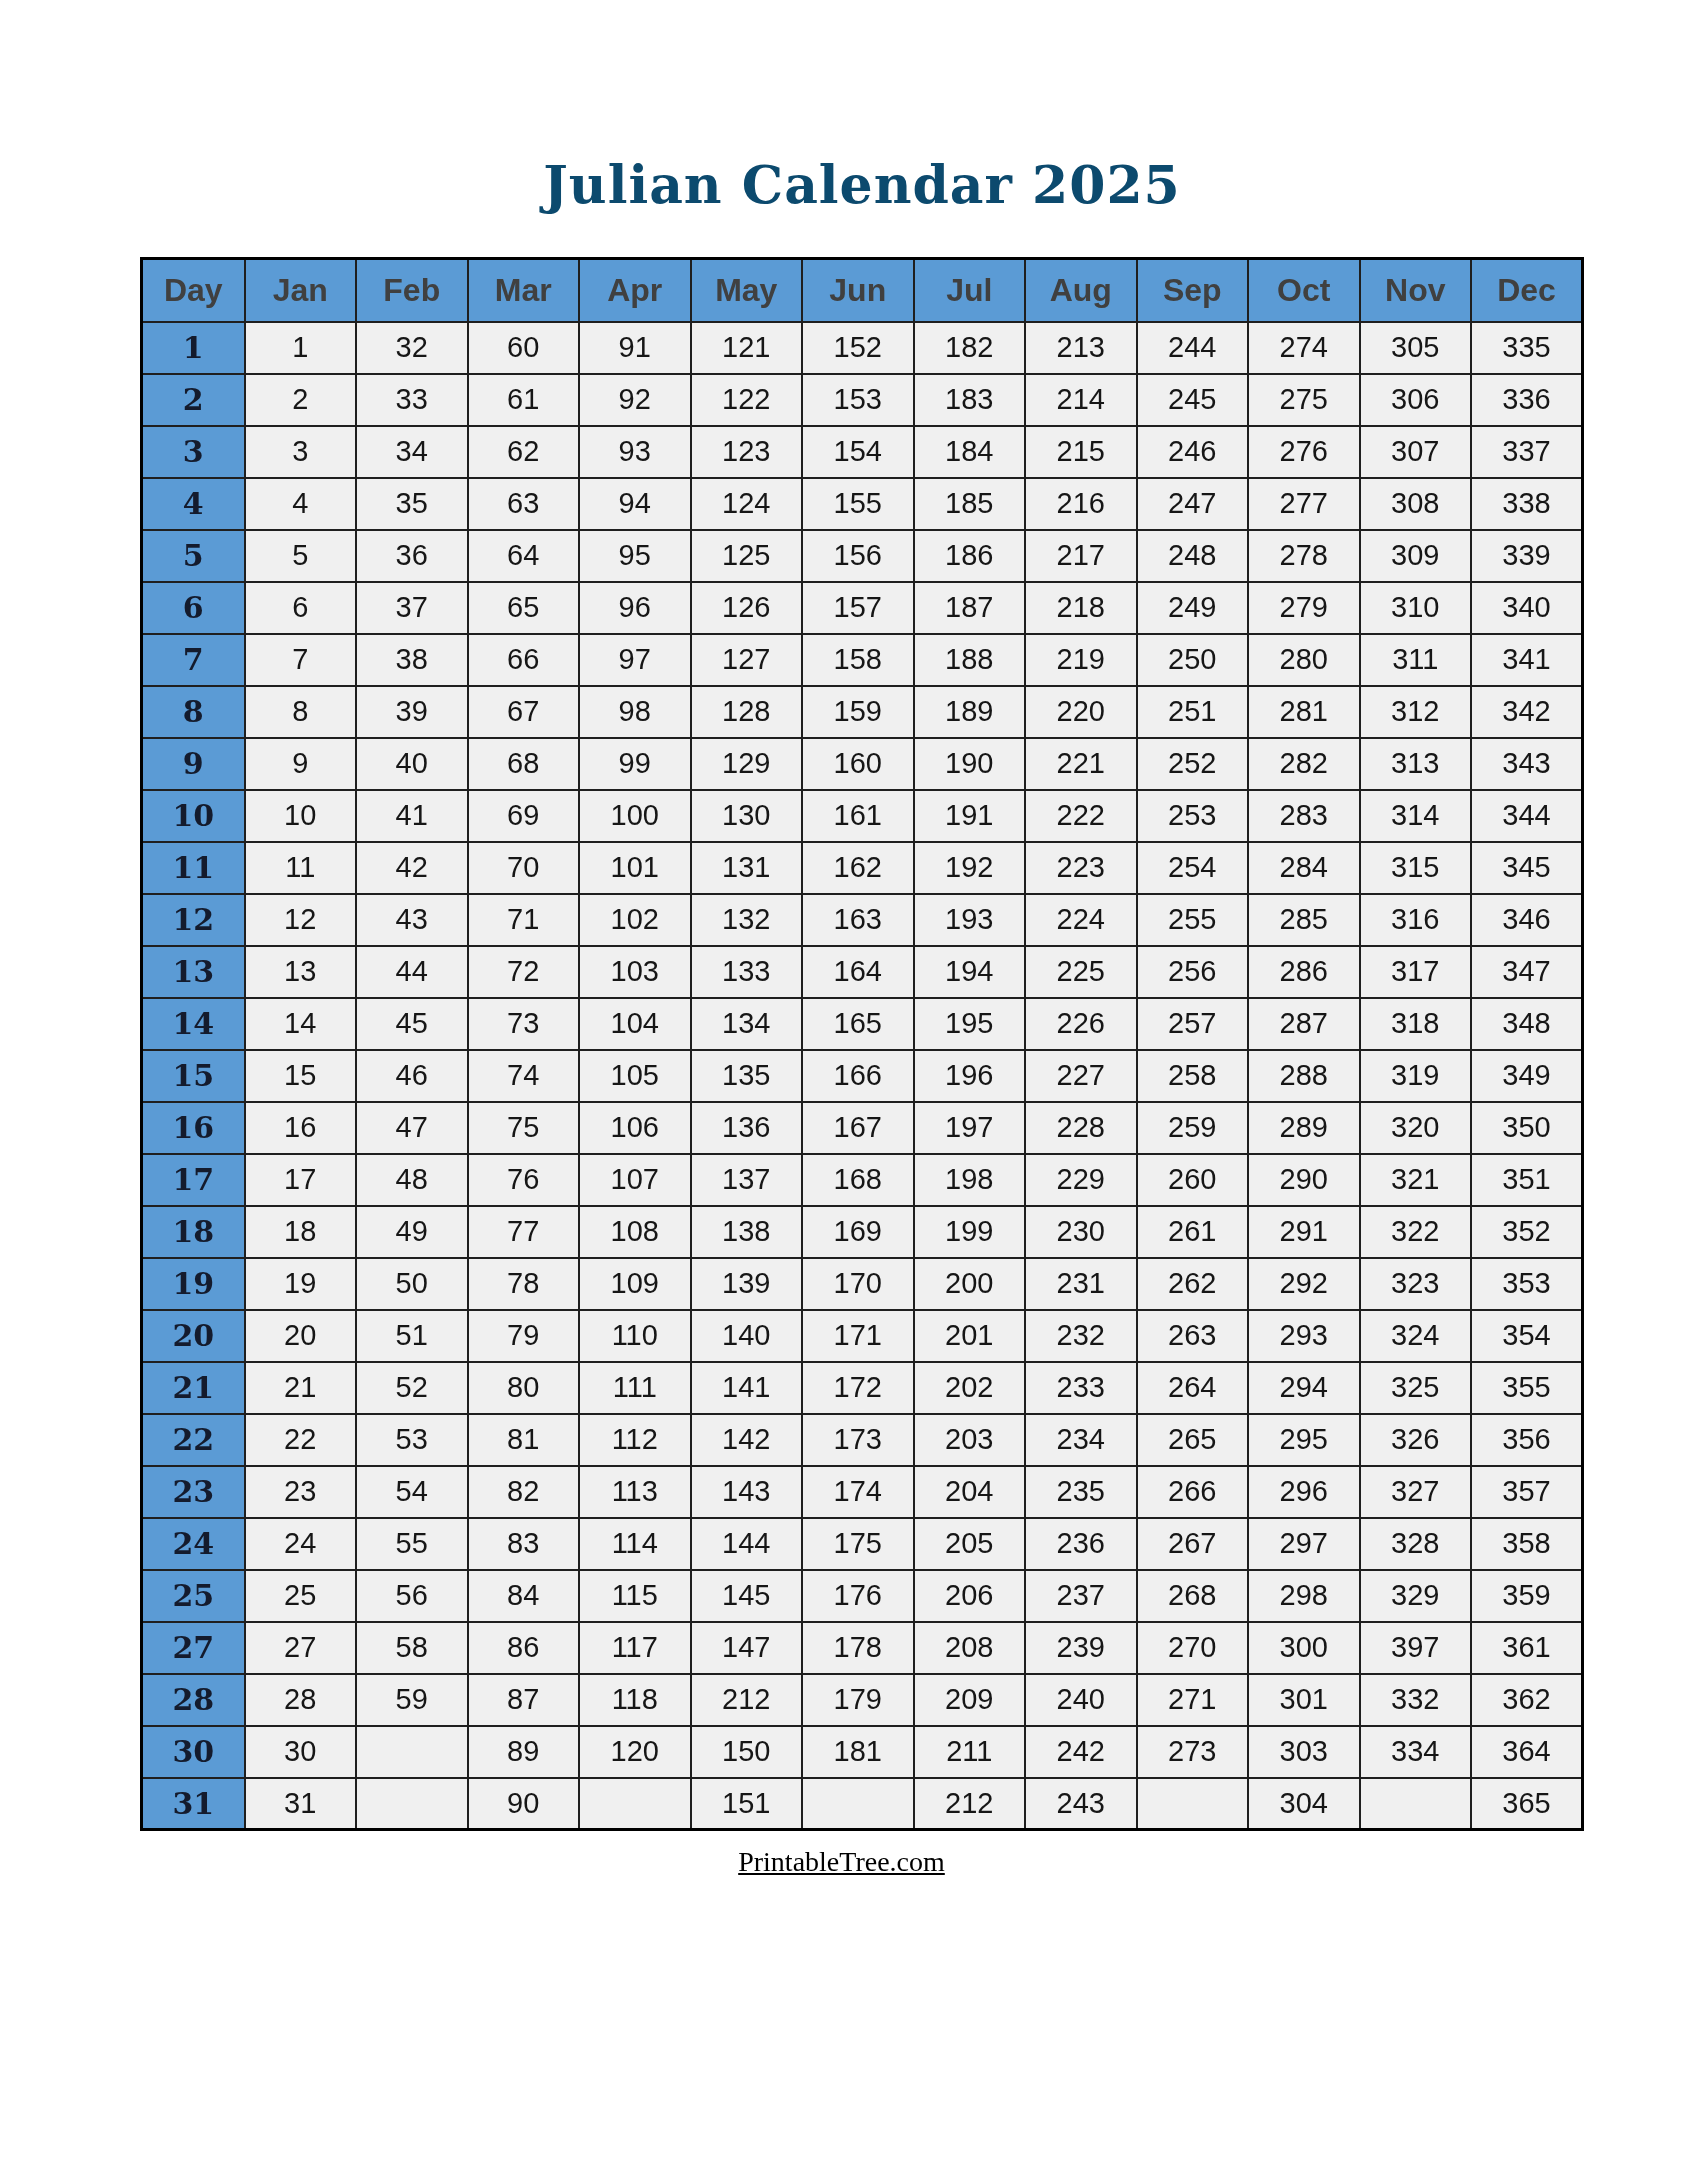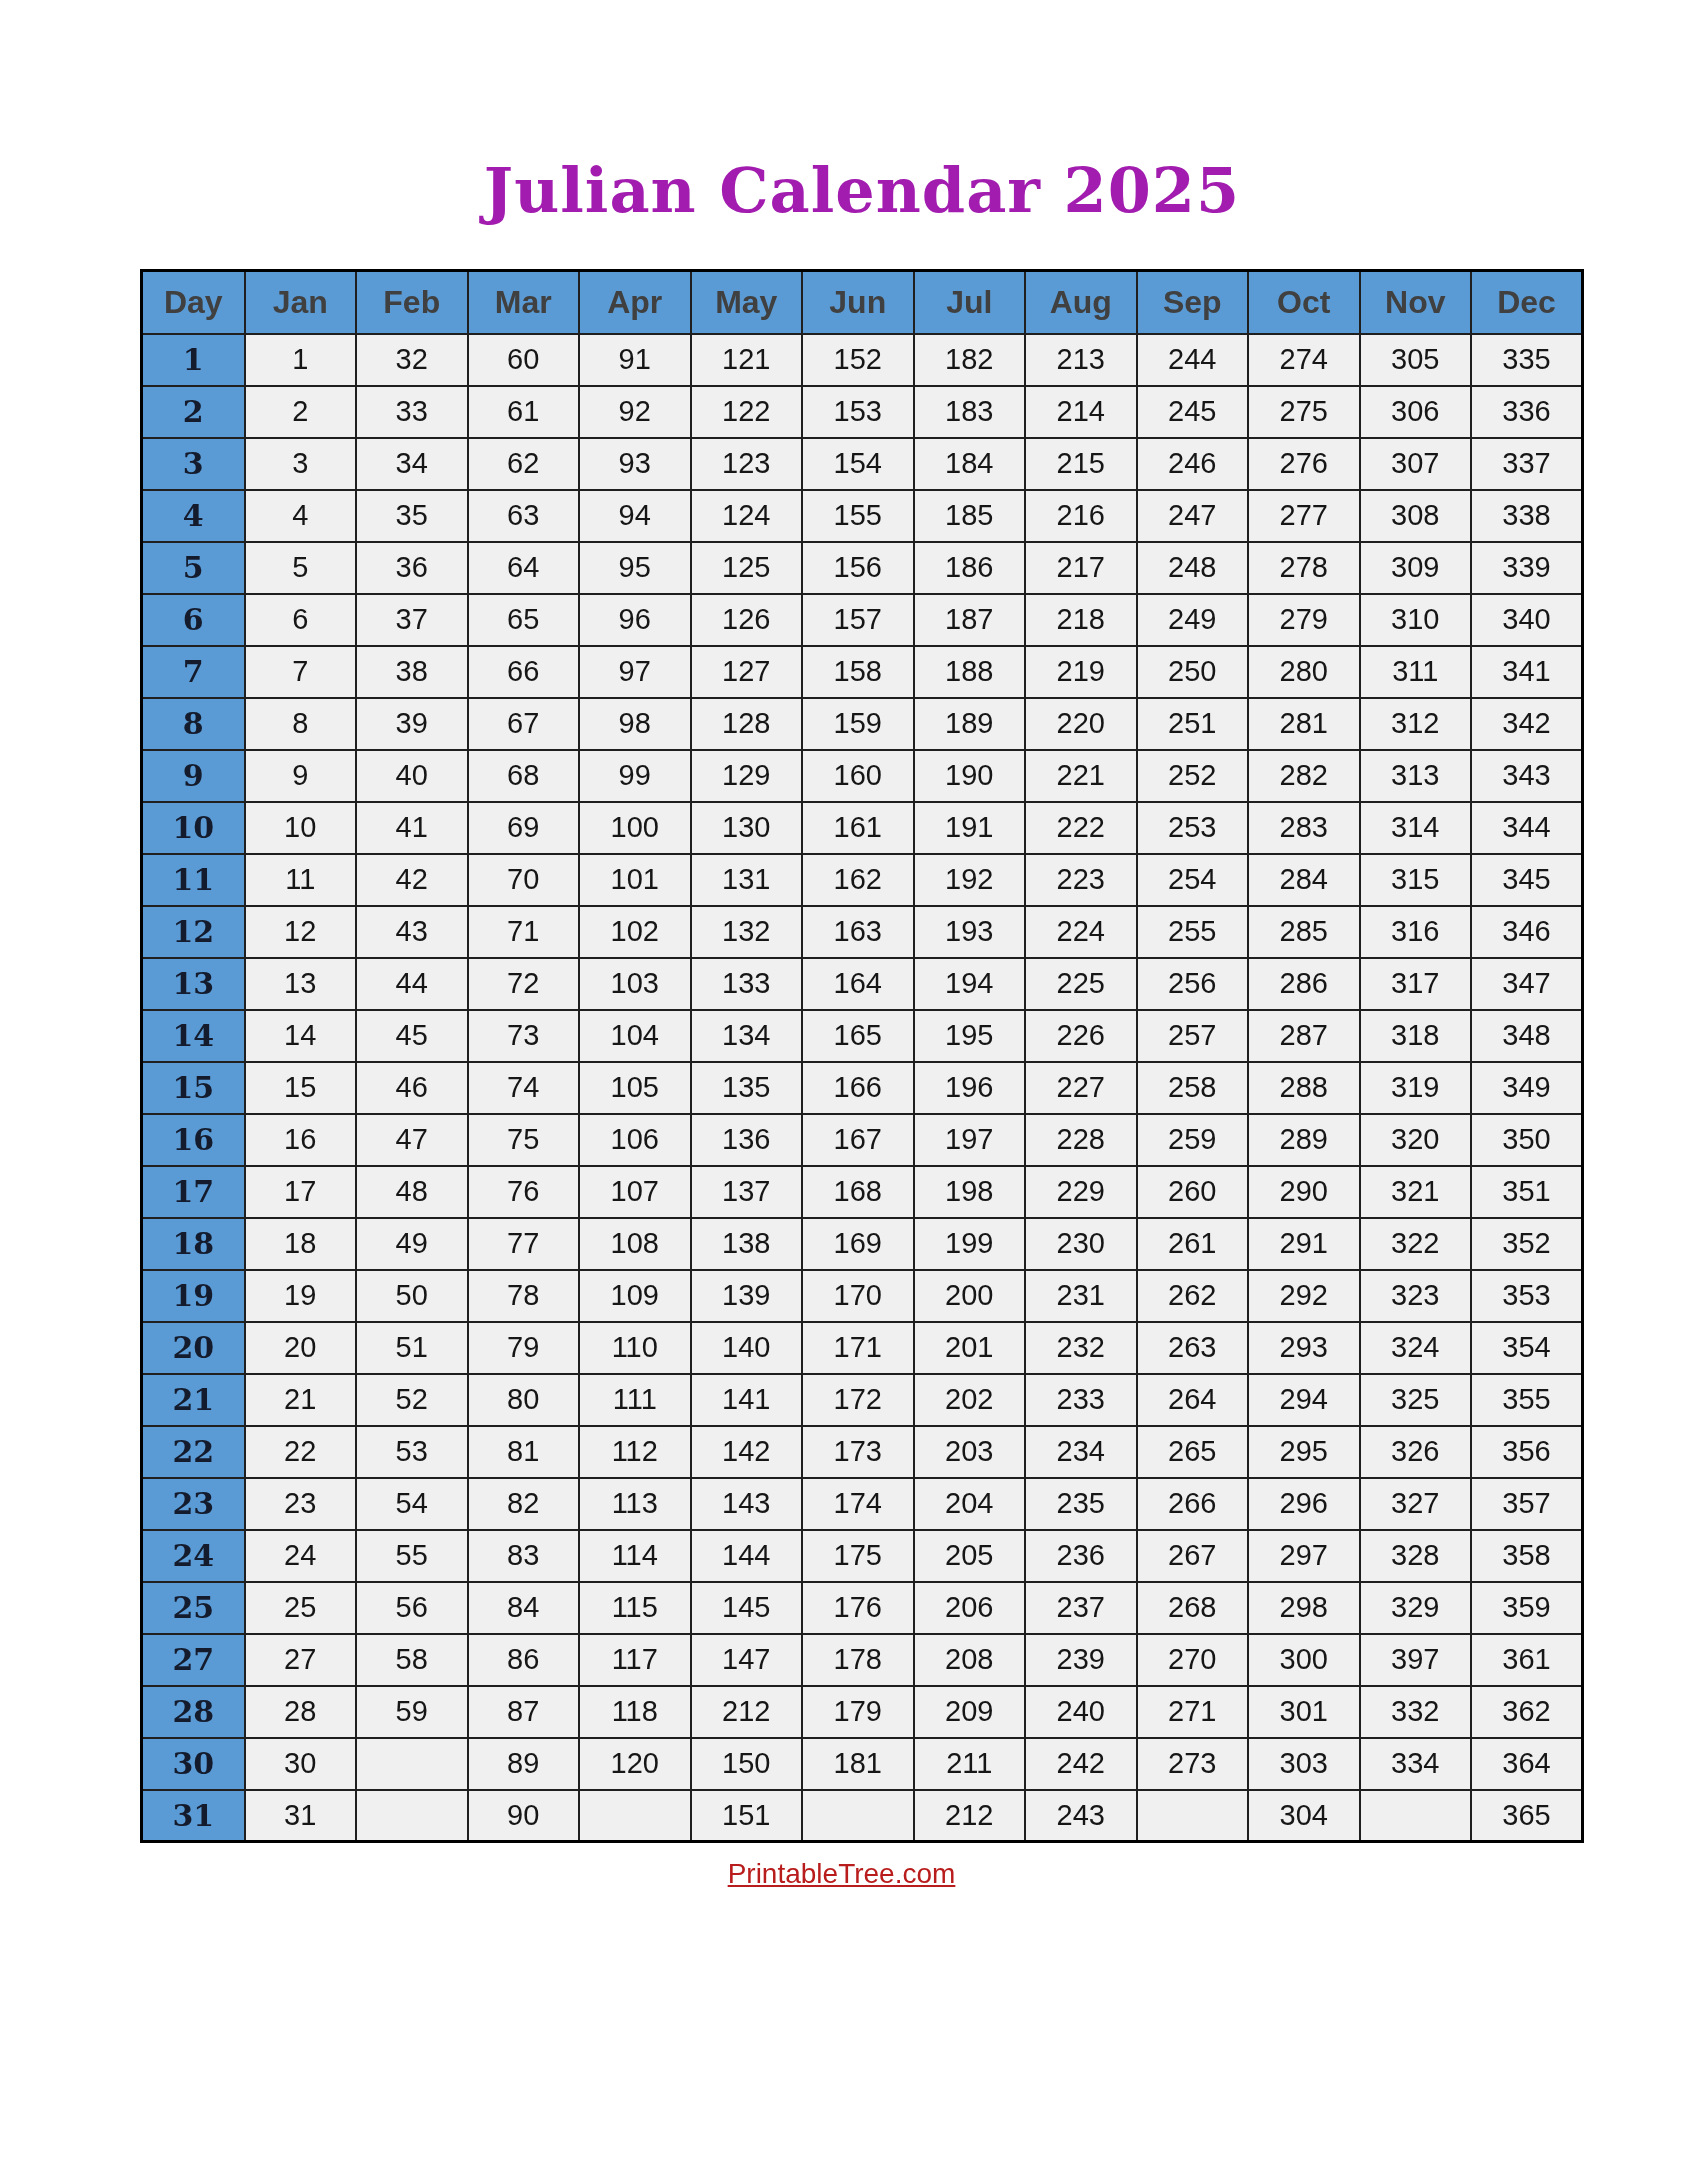--- a/index.html
+++ b/index.html
@@ -14,23 +14,23 @@
     overflow: hidden;
     position: relative;
   }
   .page-title {
     margin: 154px 0 0 0;
     width: 1444px;
     padding-left: 140px;
     text-align: center;
     font-family: "DejaVu Serif", serif;
     font-weight: 700;
-    font-size: 62px;
+    font-size: 52px;
     letter-spacing: 1px;
-    color: #a21caf;
+    color: #0c4a6e;
   }
   .table-wrap {
     width: 1444px;
     margin: 42px 0 0 140px;
   }
   table.julian {
     border-collapse: collapse;
     table-layout: fixed;
     width: 100%;
     border: 3px solid #000000;
@@ -63,23 +63,23 @@
     background: #F0F0F0;
     font-size: 29px;
     color: #161616;
   }
   .footer {
     width: 1683px;
     margin-top: 15px;
     text-align: center;
   }
   .footer a {
-    font-family: Liberation Sans, sans-serif;
+    font-family: Liberation Serif, serif;
     font-size: 28px;
-    color: #b91c1c;
+    color: #000000;
     text-decoration: underline;
   }
 </style>
 </head>
 <body>
 
 <h1 class="page-title">Julian Calendar 2025</h1>
 
 <div class="table-wrap">
   <table class="julian">

